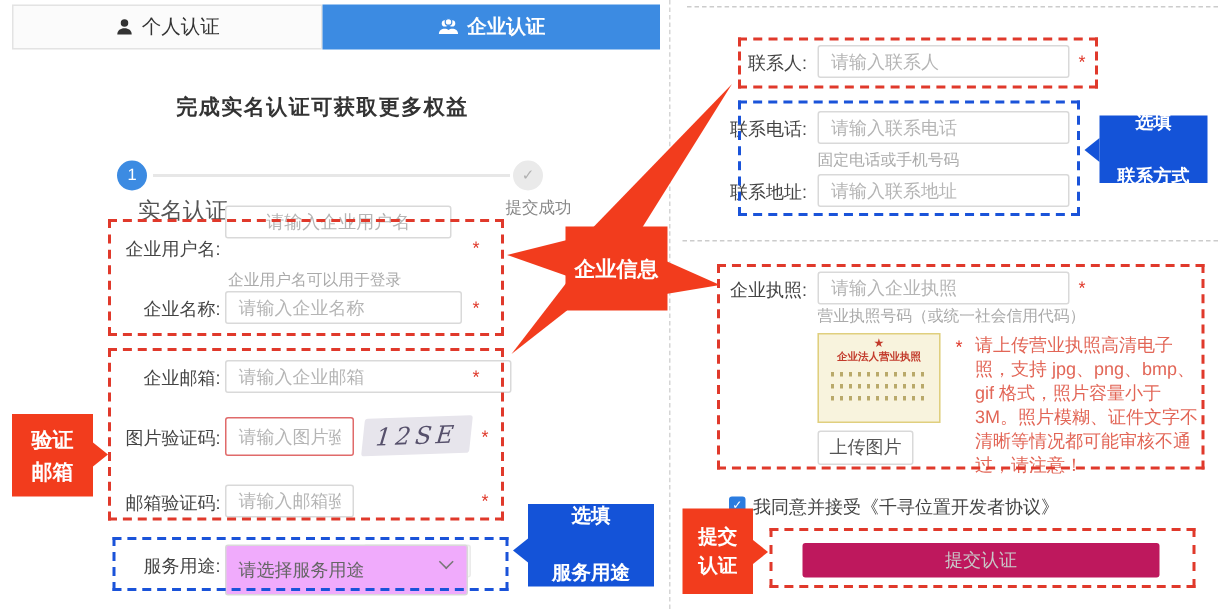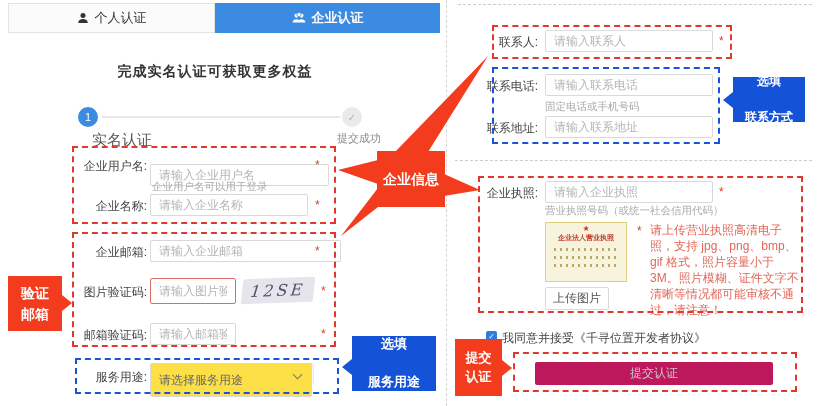--- a/index.html
+++ b/index.html
@@ -32,21 +32,21 @@
   .captcha-inp{border:1px solid #e06a6a !important;height:26px !important;}
   .captcha-img{left:242px;top:278px;width:72px;height:25px;background:#e7e5ec;border-radius:2px;
        display:flex;align-items:center;justify-content:center;font-family:"DejaVu Serif",serif;
        font-style:italic;font-size:16px;letter-spacing:3px;color:#56506b;transform:rotate(-2deg) skewX(-8deg);}
   .btn-disabled{position:absolute;box-sizing:border-box;background:#f7f7f7;border:1px solid #ebebeb;
        color:#ccc;display:flex;align-items:center;justify-content:center;font-size:12px;border-radius:2px;}
   .btn-plain{position:absolute;box-sizing:border-box;background:#fff;border:1px solid #d9d9d9;color:#555;
        display:flex;align-items:center;justify-content:center;font-size:12px;border-radius:2px;cursor:pointer;}
   
   .select{left:150px;top:363px;width:162px;height:17px;border:1px solid #d9d9d9;border-radius:2px;
-       display:flex;align-items:center;padding:16px 8px;box-sizing:border-box;color:#666;background:#fde047;cursor:pointer;}
+       display:flex;align-items:center;padding:16px 8px;box-sizing:border-box;color:#666;background:#f0abfc;cursor:pointer;}
   .chev{position:absolute;right:10px;top:7px;width:6px;height:6px;border-right:1.5px solid #777;
        border-bottom:1.5px solid #777;transform:rotate(45deg);}
   
   .ann{position:absolute;display:flex;flex-direction:column;align-items:center;justify-content:center;
        color:#fff;font-weight:bold;line-height:1.45;z-index:4;text-align:center;}
   .ann-red{background:#f23c1d;}
   .ann-blue{background:#1453d8;gap:19px;}
   .arr{position:absolute;width:0;height:0;}
   .arr-right{border-top:8px solid transparent;border-bottom:8px solid transparent;}
   .arr-left{border-top:8px solid transparent;border-bottom:8px solid transparent;}
@@ -99,21 +99,21 @@
   <div class="abs step-circle step1">1</div>
   <div class="abs step-line"></div>
   <div class="abs step-circle step2">
       <span>✓</span>
     </div>
   <div class="abs step-lbl1">实名认证</div>
   <div class="abs step-lbl2">提交成功</div>
 
   <div class="abs dash-red" style="left:72px;top:146px;width:264px;height:78px;z-index:1;"></div>
   <span class="abs lbl" style="left:60px;top:158px;width:87px;">企业用户名:</span>
-  <input class="inp" style="left: 150px; top: 164px; width: 179px;" placeholder="请输入企业用户名">
+  <input class="inp" style="left: 150px; top: 137px; width: 151px; text-align: center;" placeholder="请输入企业用户名">
   <span class="abs req" style="left:315px;top:158px;">*</span>
   <span class="abs lbl" style="left:60px;top:198px;width:87px;">企业名称:</span>
   <span class="abs helper" style="left:152px;top:180px;">企业用户名可以用于登录</span>
   <input class="inp" style="left: 150px; top: 194px; width: 158px;" placeholder="请输入企业名称">
   <span class="abs req" style="left:315px;top:198px;">*</span>
 
   <div class="abs dash-red" style="left:72px;top:232px;width:264px;height:115px;z-index:1;"></div>
   <span class="abs lbl" style="left:60px;top:244px;width:87px;">企业邮箱:</span>
   <input class="inp" style="left: 150px; top: 240px; width: 191px;" placeholder="请输入企业邮箱">
   <span class="abs req" style="left:315px;top:244px;">*</span>

